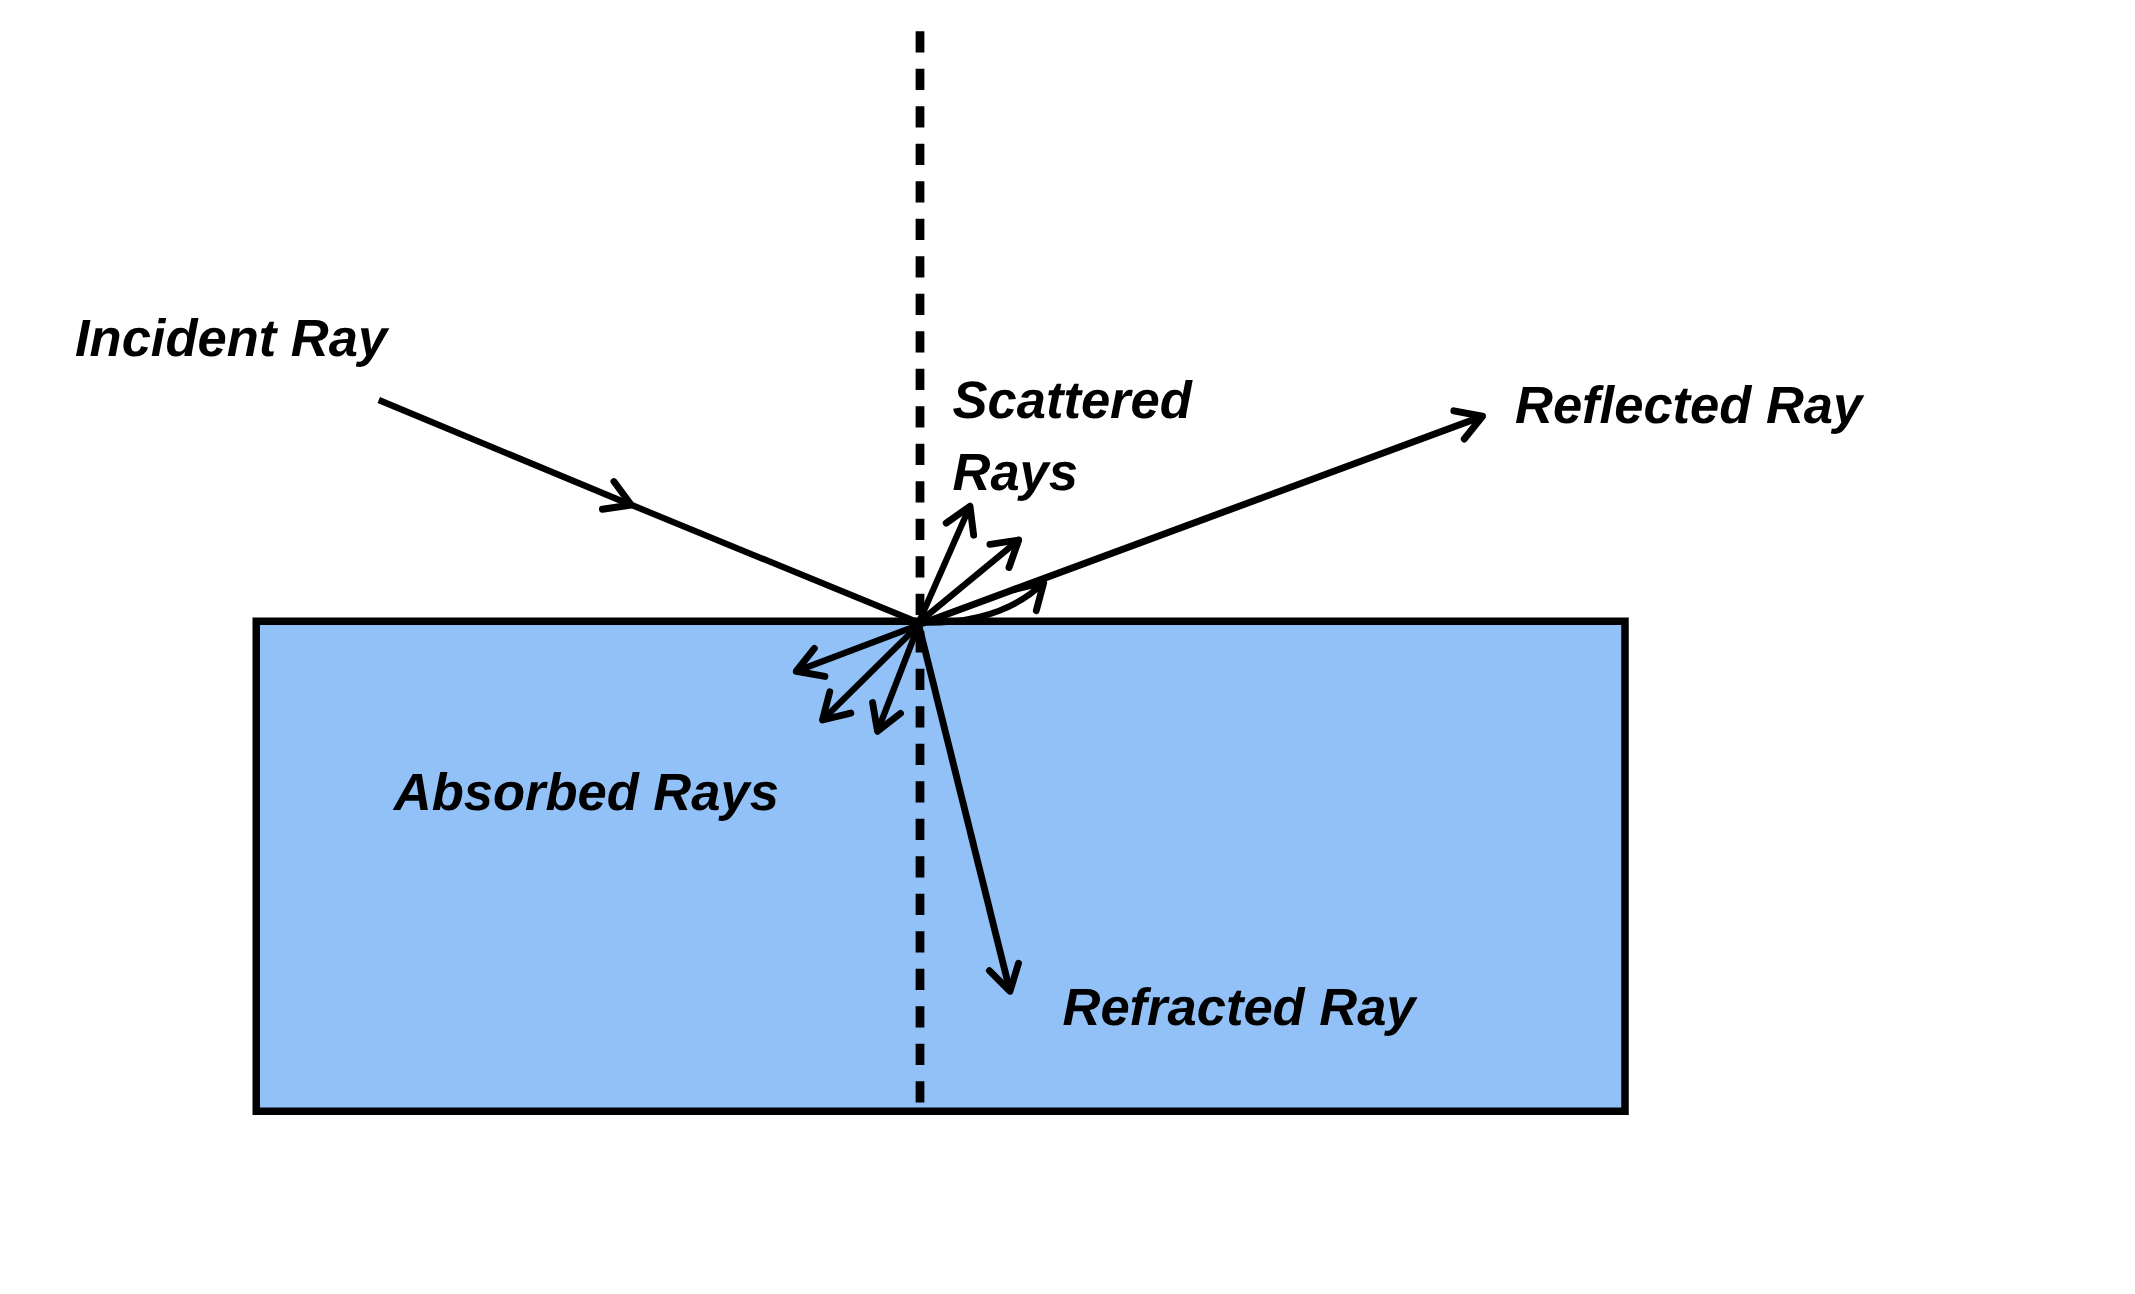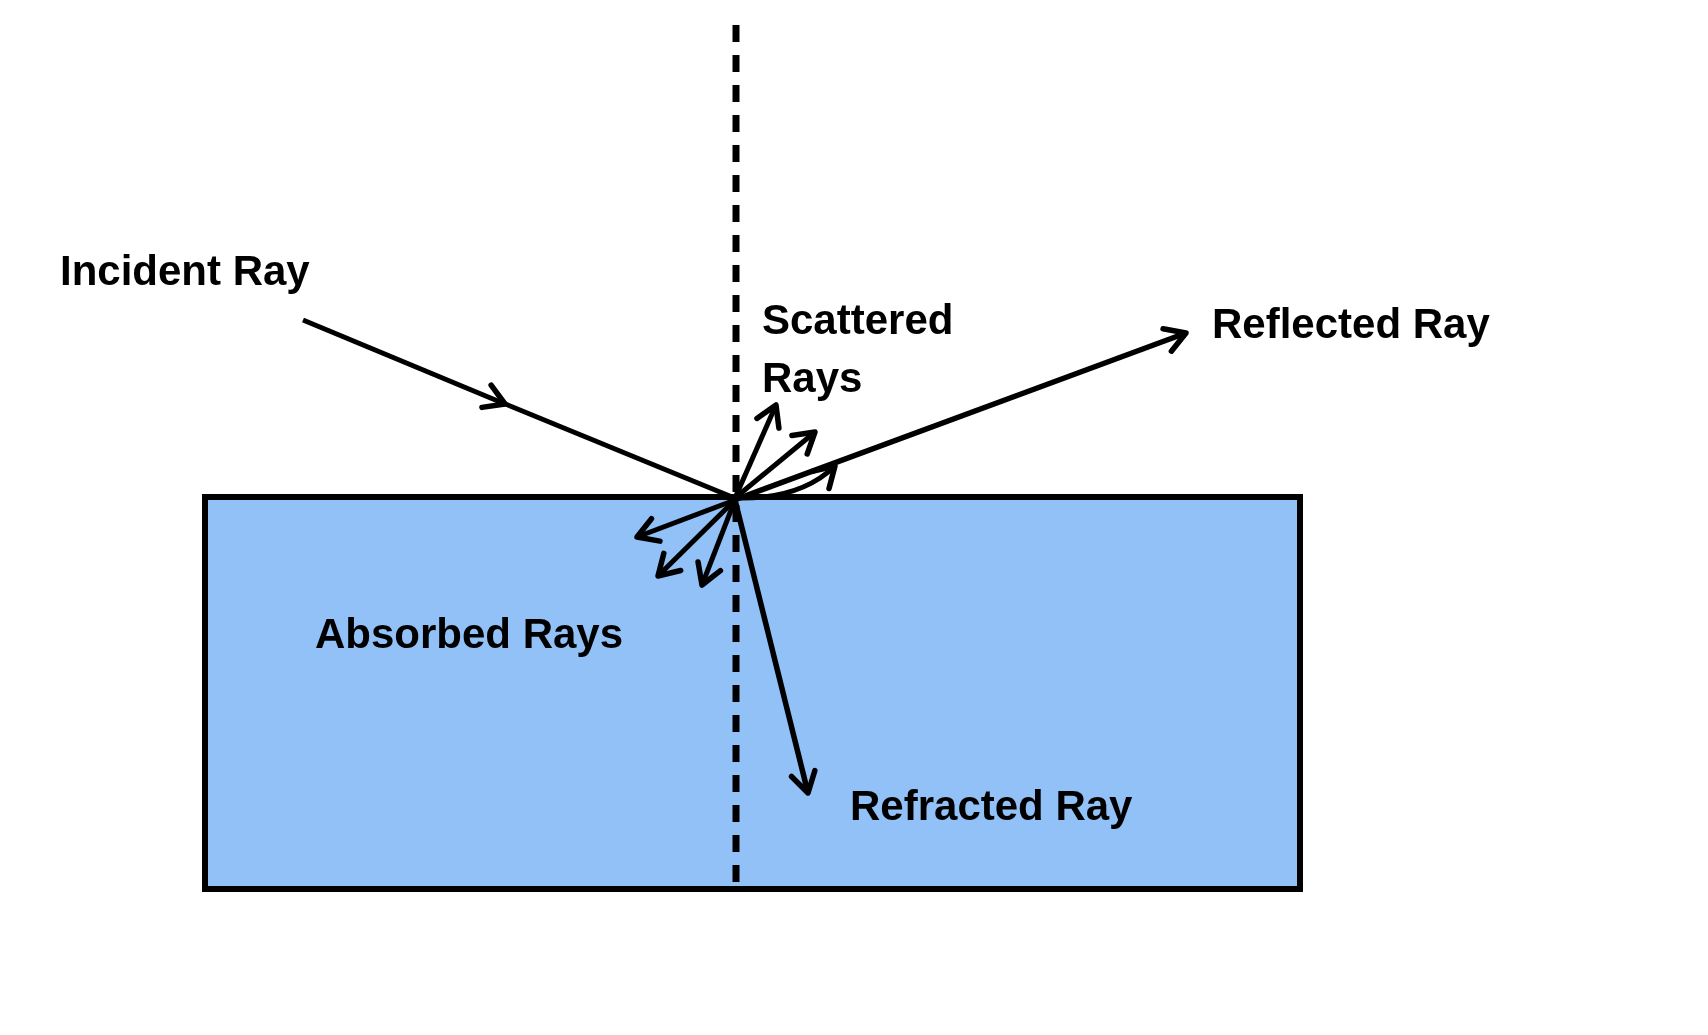--- a/index.html
+++ b/index.html
@@ -10,20 +10,21 @@
   body {
     width: 1708px;
     height: 1035px;
     overflow: hidden;
     font-family: "Liberation Sans", sans-serif;
   }
   .stage {
     position: relative;
     width: 1708px;
     height: 1035px;
+    font-style: italic;
   }
   .diagram-label {
     font-family: "Liberation Sans", sans-serif;
     font-weight: bold;
     font-size: 42px;
     fill: #000000;
   }
 </style>
 </head>
 <body>

